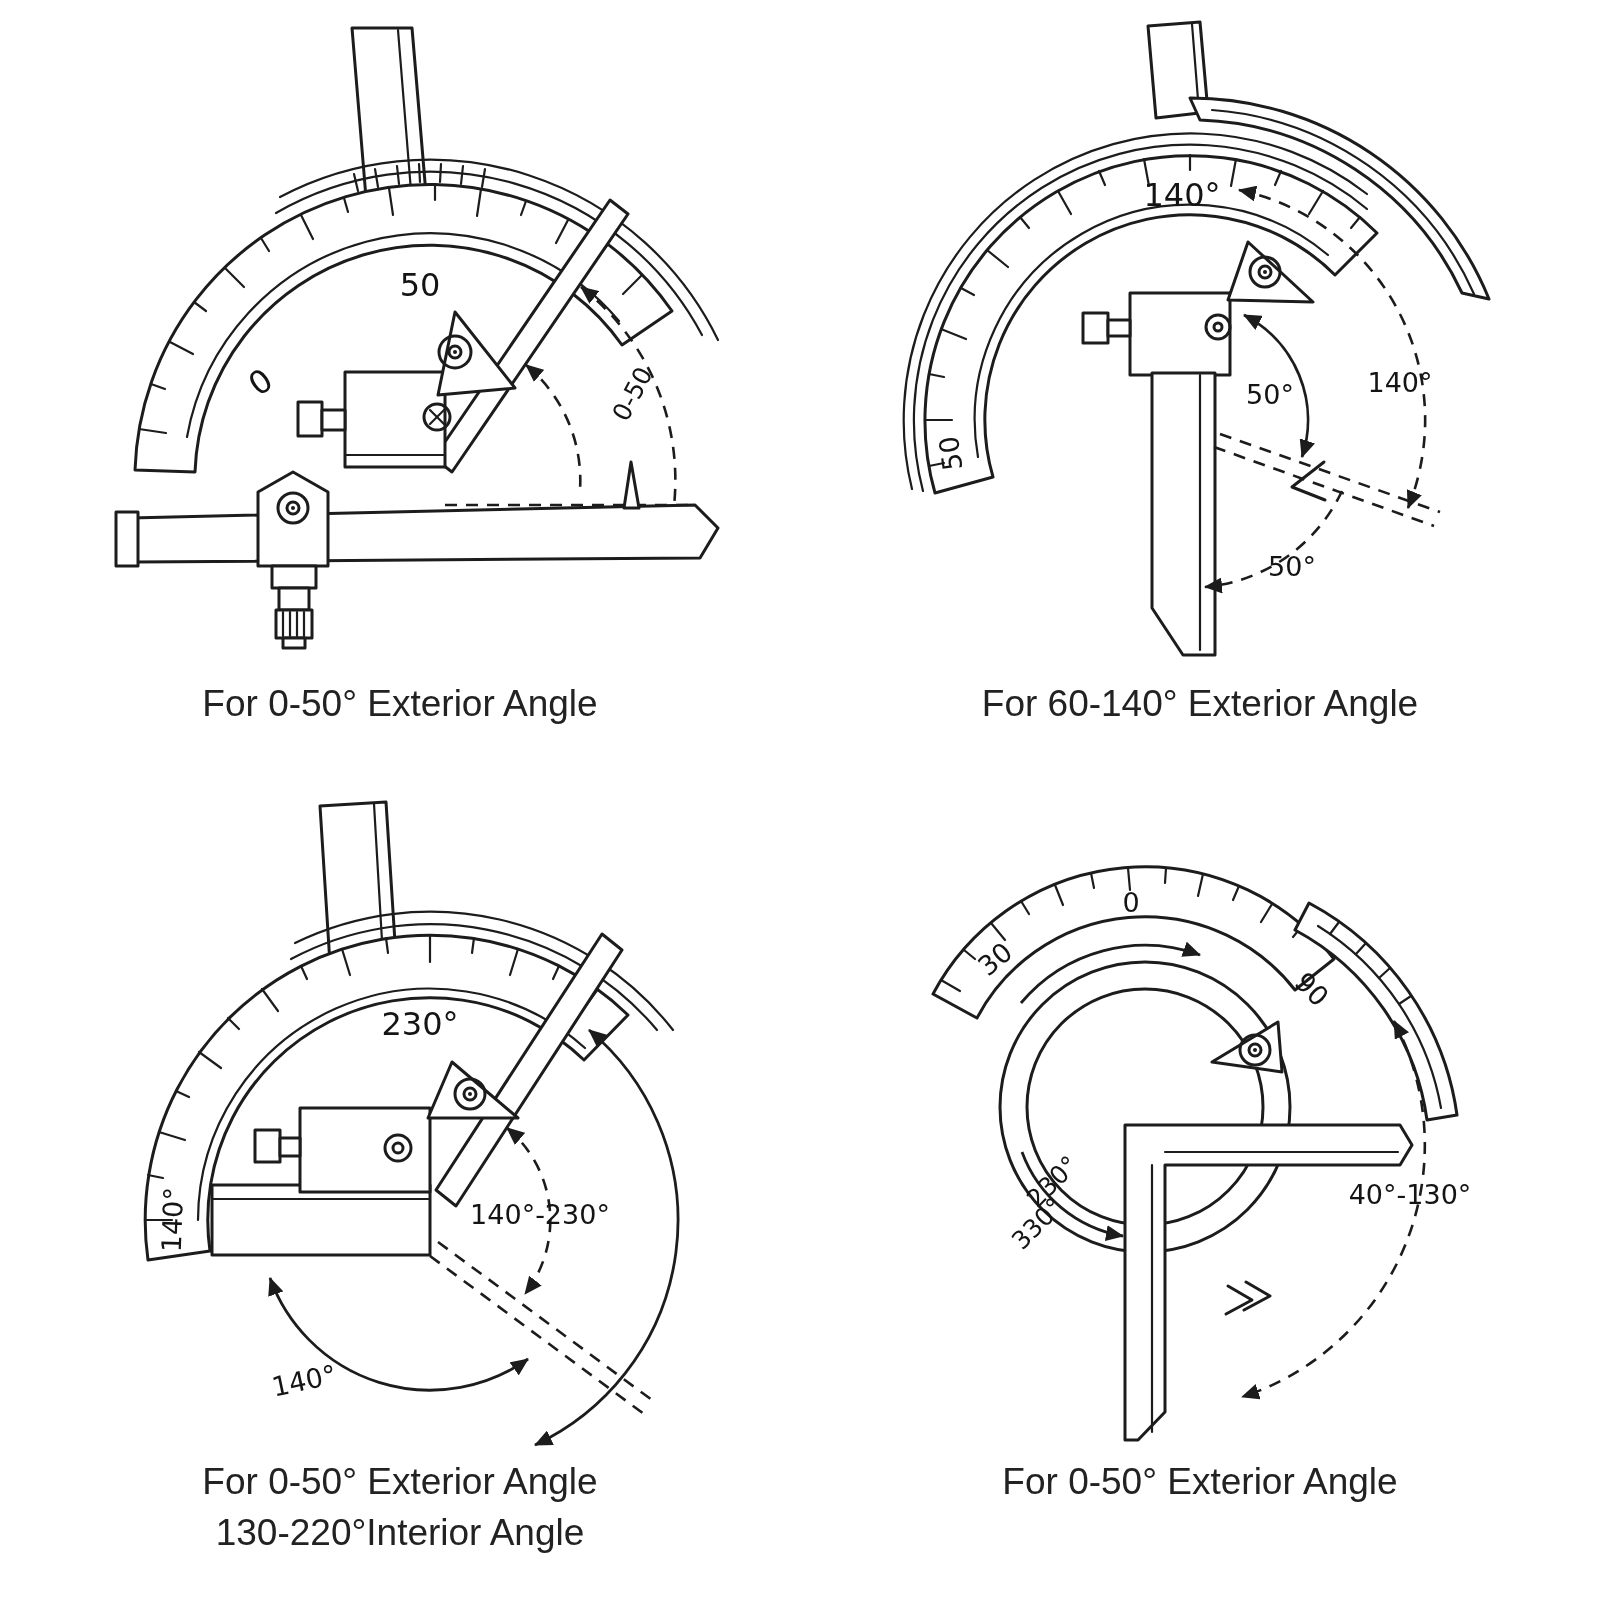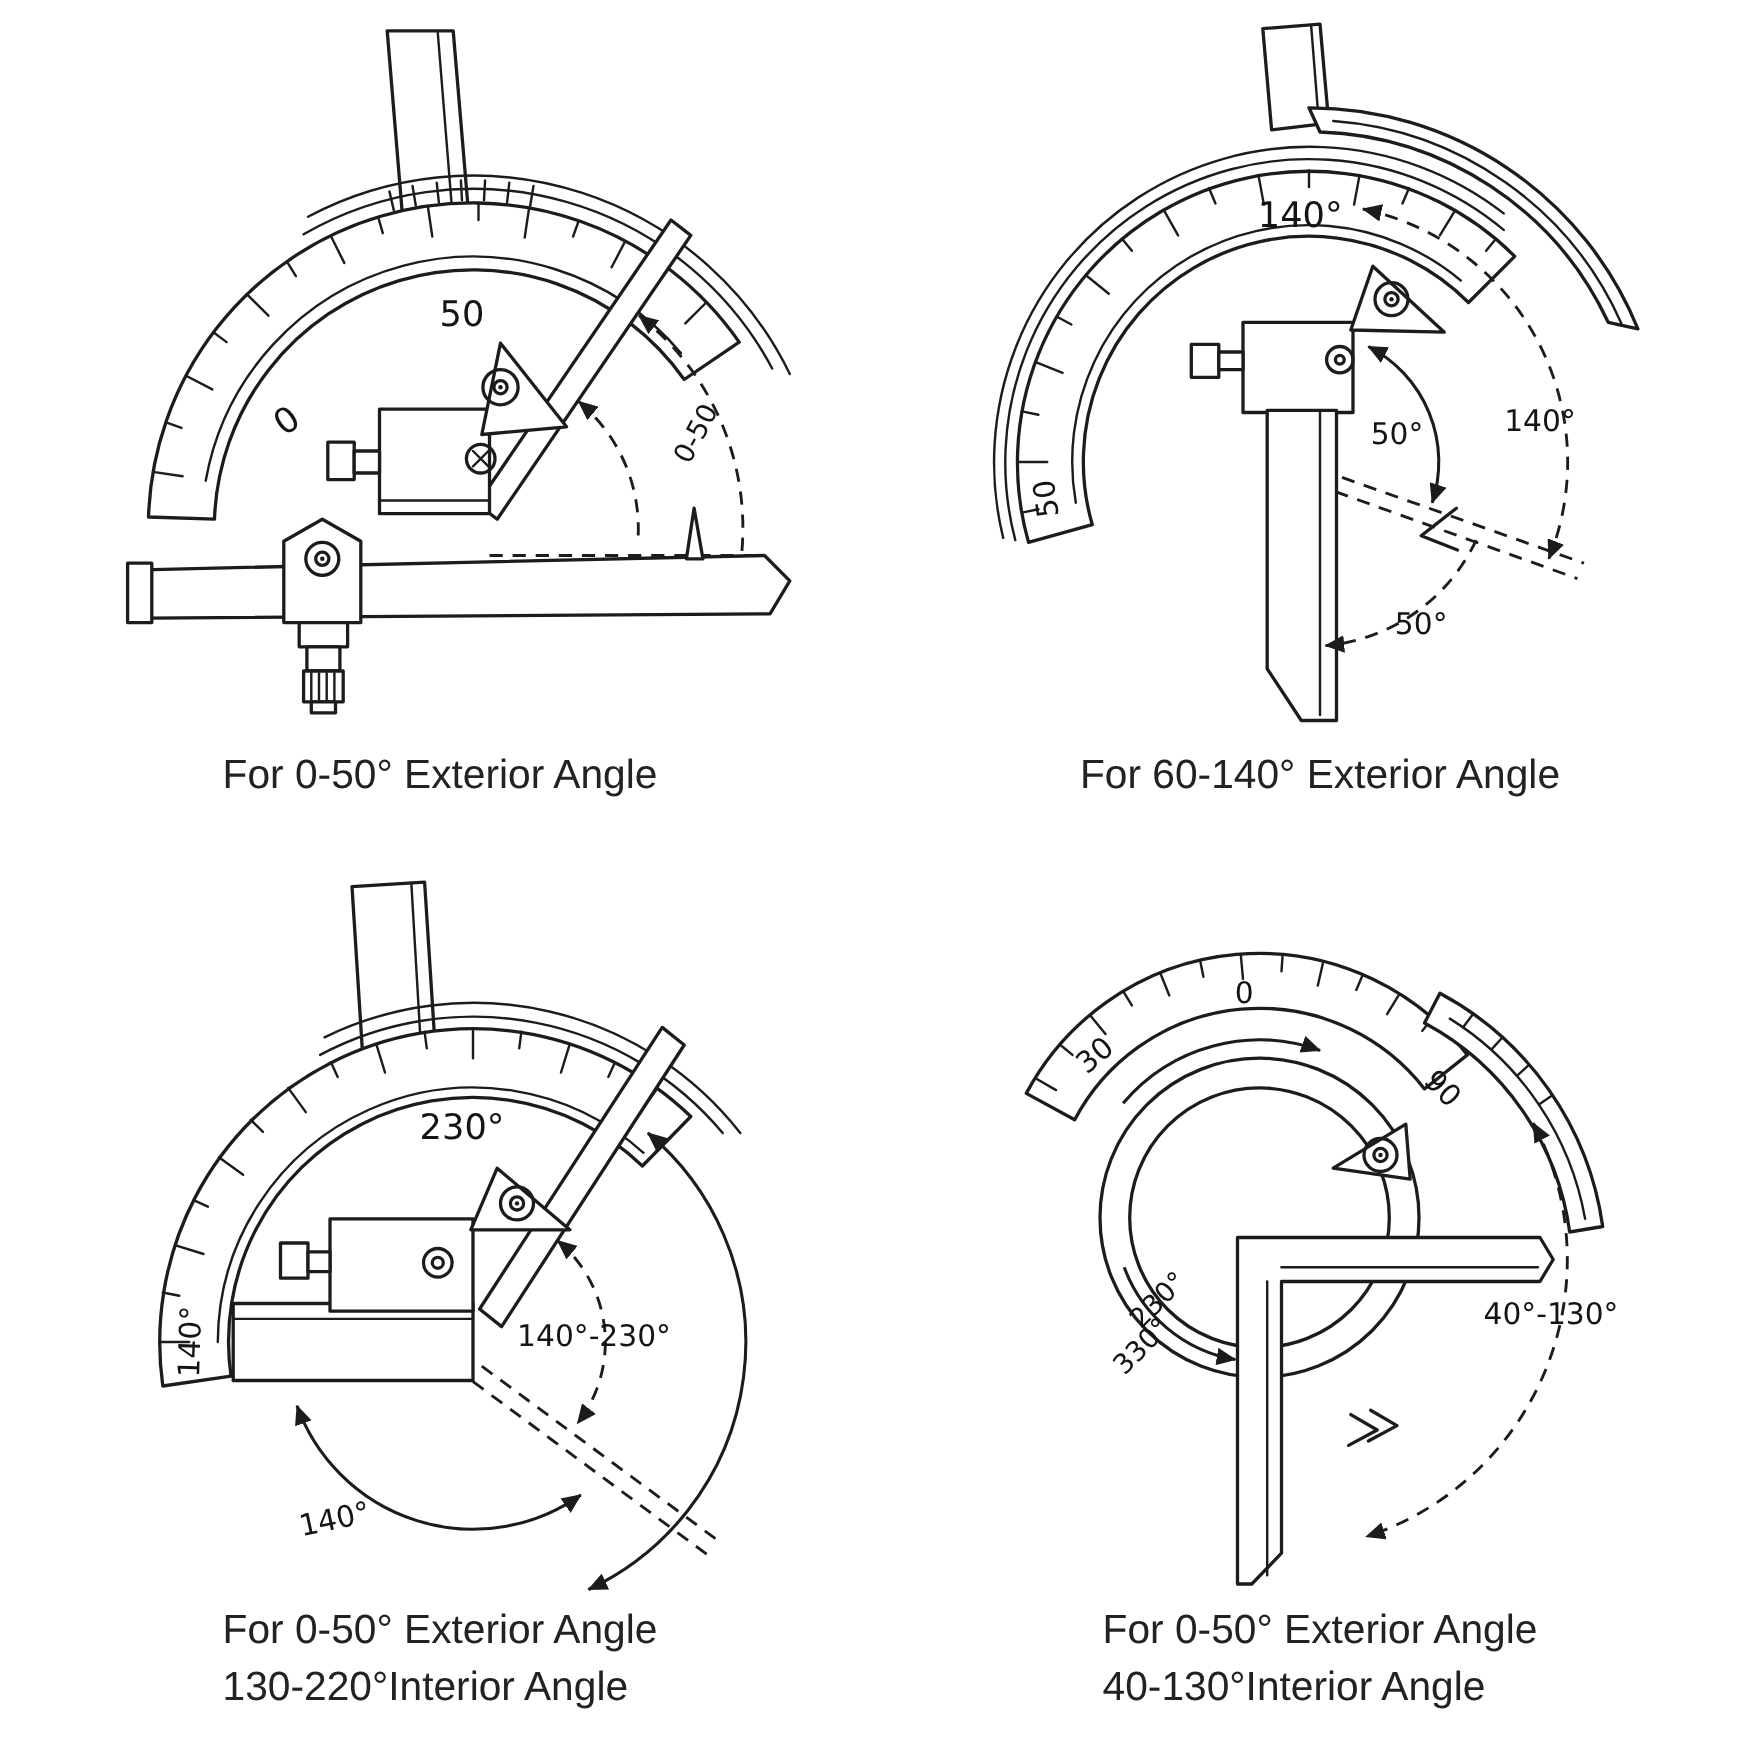--- a/index.html
+++ b/index.html
@@ -1,21 +1,21 @@
 <!DOCTYPE html>
 <html><head>
 <meta charset="utf-8">
 <style>
   html,body{margin:0;padding:0;background:#ffffff;}
   .page{width:1600px;height:1600px;background:#ffffff;overflow:hidden;
         font-family:"Liberation Sans",sans-serif;color:#1f1f1f;}
   .grid{display:grid;grid-template-columns:800px 800px;grid-template-rows:800px 800px;}
   .panel{display:flex;flex-direction:column;align-items:center;}
   .panel svg{display:block;}
-  .caption{text-align:left;font-size:37px;line-height:1.38;color:#222;margin-top:18px;}
+  .caption{text-align:center;font-size:37px;line-height:1.38;color:#222;margin-top:18px;}
   .caption.tight{margin-top:6px;}
   
   .ln{fill:none;stroke:#1c1c1c;stroke-width:3;stroke-linecap:round;stroke-linejoin:round;}
   .lt{fill:none;stroke:#1c1c1c;stroke-width:2.2;stroke-linecap:round;}
   .fw{fill:#ffffff;stroke:#1c1c1c;stroke-width:3;stroke-linejoin:round;}
   .dash{fill:none;stroke:#1c1c1c;stroke-width:2.6;stroke-dasharray:12 9;stroke-linecap:butt;}
   .solidarc{fill:none;stroke:#1c1c1c;stroke-width:2.8;}
   text.slbl{font-family:"DejaVu Sans","Liberation Sans",sans-serif;fill:#141414;text-anchor:middle;}
   .fz32{font-size:32px;} .fz28{font-size:27px;} .fz26{font-size:25px;}
 </style>
@@ -330,18 +330,17 @@
 
       <g>
         <path class="dash" d="M594,221 A265,265 0 0 1 442,597" marker-start="url(#arwS)" marker-end="url(#arw)"></path>
         <polyline class="ln" points="428,486 452,500 426,514"></polyline>
         <polyline class="ln" points="446,482 470,496 444,510"></polyline>
         <text class="slbl fz28" x="610" y="404">40°-130°</text>
       </g>
     </svg>
     <figcaption class="caption tight">
       <div>For 0-50° Exterior Angle</div>
-      <div>40-130°Interior Angle</div>
     </figcaption>
   </figure>
 
 </div>
 </div>
 
 </body></html>

